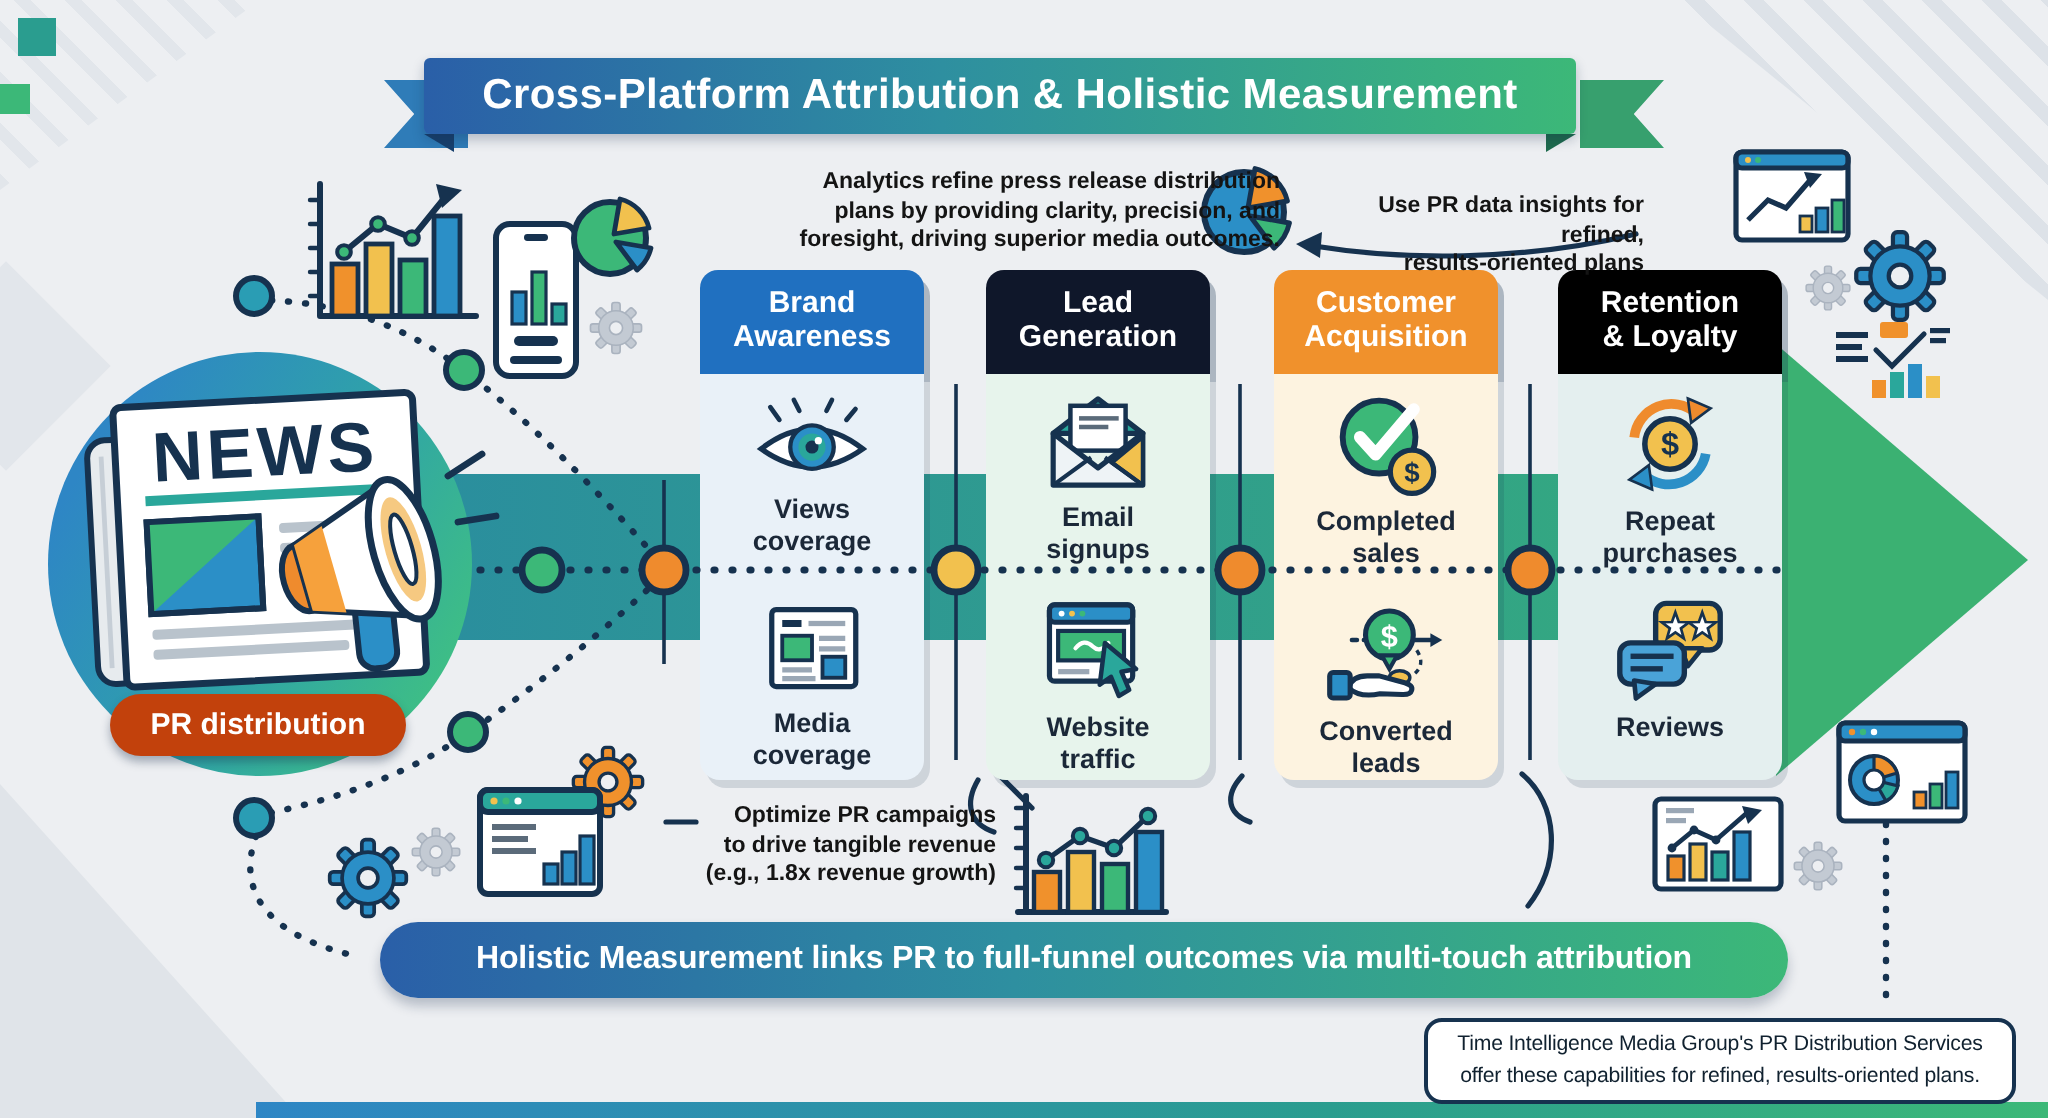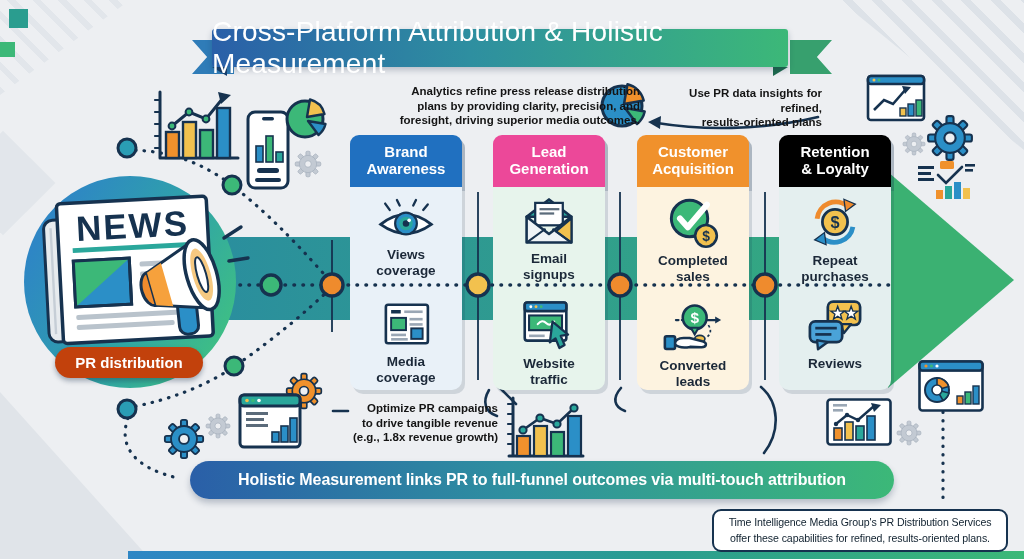--- a/index.html
+++ b/index.html
@@ -20,21 +20,21 @@
     clip-path:polygon(0 0,100% 100%,0 100%);}
   .diamond{left:-34px;top:146px;width:74px;height:74px;background:#e2e6eb;transform:rotate(45deg);}
   .sq-teal{left:9px;top:9px;width:19px;height:19px;background:#2a9d8f;}
   .sq-green{left:0;top:42px;width:15px;height:15px;background:#3cb878;}
 
   
   .ribbon-main{left:212px;top:29px;width:576px;height:38px;z-index:6;
     background:linear-gradient(90deg,#2a5fa8,#2e8fa0 45%,#3cb878);
     display:flex;align-items:center;justify-content:center;border-radius:3px;
     box-shadow:0 3px 6px rgba(20,40,70,.25);}
-  .ribbon-main span{color:#fff;font-weight:400;font-size:28px;letter-spacing:.2px;}
+  .ribbon-main span{color:#fff;font-weight:700;font-size:21px;letter-spacing:.2px;}
   .ribbon-tail{top:40px;width:42px;height:34px;z-index:4;}
   .tail-l{left:192px;background:#2f7cb8;clip-path:polygon(0 0,100% 0,100% 100%,0 100%,36% 50%);}
   .tail-r{left:790px;background:#37a06e;clip-path:polygon(0 0,100% 0,64% 50%,100% 100%,0 100%);}
   .fold{top:67px;width:15px;height:9px;z-index:5;}
   .fold-l{left:212px;background:#17406e;clip-path:polygon(0 0,100% 0,100% 100%);}
   .fold-r{left:773px;background:#1e6b4e;clip-path:polygon(0 0,100% 0,0 100%);}
 
   
   .column{top:135px;width:112px;height:199px;z-index:3;}
   .col-header{height:52px;border-radius:9px 9px 0 0;display:flex;align-items:center;justify-content:center;
@@ -149,21 +149,21 @@
   <div class="abs ribbon-tail tail-r"></div>
   <div class="abs fold fold-l"></div>
   <div class="abs fold fold-r"></div>
   <div class="abs ribbon-main">
     <span>Cross-Platform Attribution &amp; Holistic Measurement</span>
   </div>
 
   <div class="abs note pre" style="left:340px;top:84px;width:300px;">Analytics refine press release distribution
 plans by providing clarity, precision, and
 foresight, driving superior media outcomes.</div>
-  <div class="abs note pre" style="left:650px;top:86px;width:172px;">Use PR data insights for refined,
+  <div class="abs note pre" style="left:650px;top:96px;width:172px;">Use PR data insights for refined,
 results-oriented plans</div>
 
   <svg class="abs ic z2" style="left:597px;top:81px;" width="50" height="50" viewBox="-25 -25 50 50">
     <circle r="20" fill="#2b8fc7" stroke="#16324f" stroke-width="3"></circle>
     <path d="M2,-2 L5.5,-21.7 A22,22 0 0 1 21.7,-5.5 Z" fill="#f0912c" stroke="#16324f" stroke-width="2.5" stroke-linejoin="round"></path>
     <path d="M3,2 L22.7,5.5 A22,22 0 0 1 15,18 Z" fill="#3cb878" stroke="#16324f" stroke-width="2.5" stroke-linejoin="round"></path>
   </svg>
 
   <svg class="abs ic z2" style="left:150px;top:86px;" width="104" height="84" viewBox="0 0 104 84">
     <g stroke="#16324f" stroke-width="3" stroke-linecap="round">
@@ -310,21 +310,21 @@
           <rect x="15" y="39" width="17" height="3" fill="#9aa7b5"></rect>
           <rect x="15" y="44" width="19" height="3" fill="#9aa7b5"></rect>
         </svg>
         <div class="col-label pre">Media
 coverage</div>
       </div>
     </div>
   </div>
 
   <div class="abs column" style="left:493px;">
-    <div class="col-header" style="background: #ec4899;">Lead
+    <div class="col-header" style="background: #0f172a;">Lead
 Generation</div>
     <div class="col-body" style="background: rgb(231, 244, 236);">
       <div class="col-cell">
         <svg class="ic" width="56" height="50" viewBox="0 0 64 58">
           <polygon points="6,24 32,4 58,24" fill="#2aa79b" stroke="#16324f" stroke-width="3" stroke-linejoin="round"></polygon>
           <rect x="16" y="8" width="32" height="26" fill="#fff" stroke="#16324f" stroke-width="2.6"></rect>
           <rect x="21" y="14" width="23" height="2.6" fill="#5b6b7a"></rect>
           <rect x="21" y="19" width="17" height="2.6" fill="#5b6b7a"></rect>
           <polygon points="6,24 6,54 58,54 58,24 32,44" fill="#eef3f6" stroke="#16324f" stroke-width="3" stroke-linejoin="round"></polygon>
           <polygon points="58,26 58,54 40,41" fill="#f2c14e" stroke="#16324f" stroke-width="2.4" stroke-linejoin="round"></polygon>

